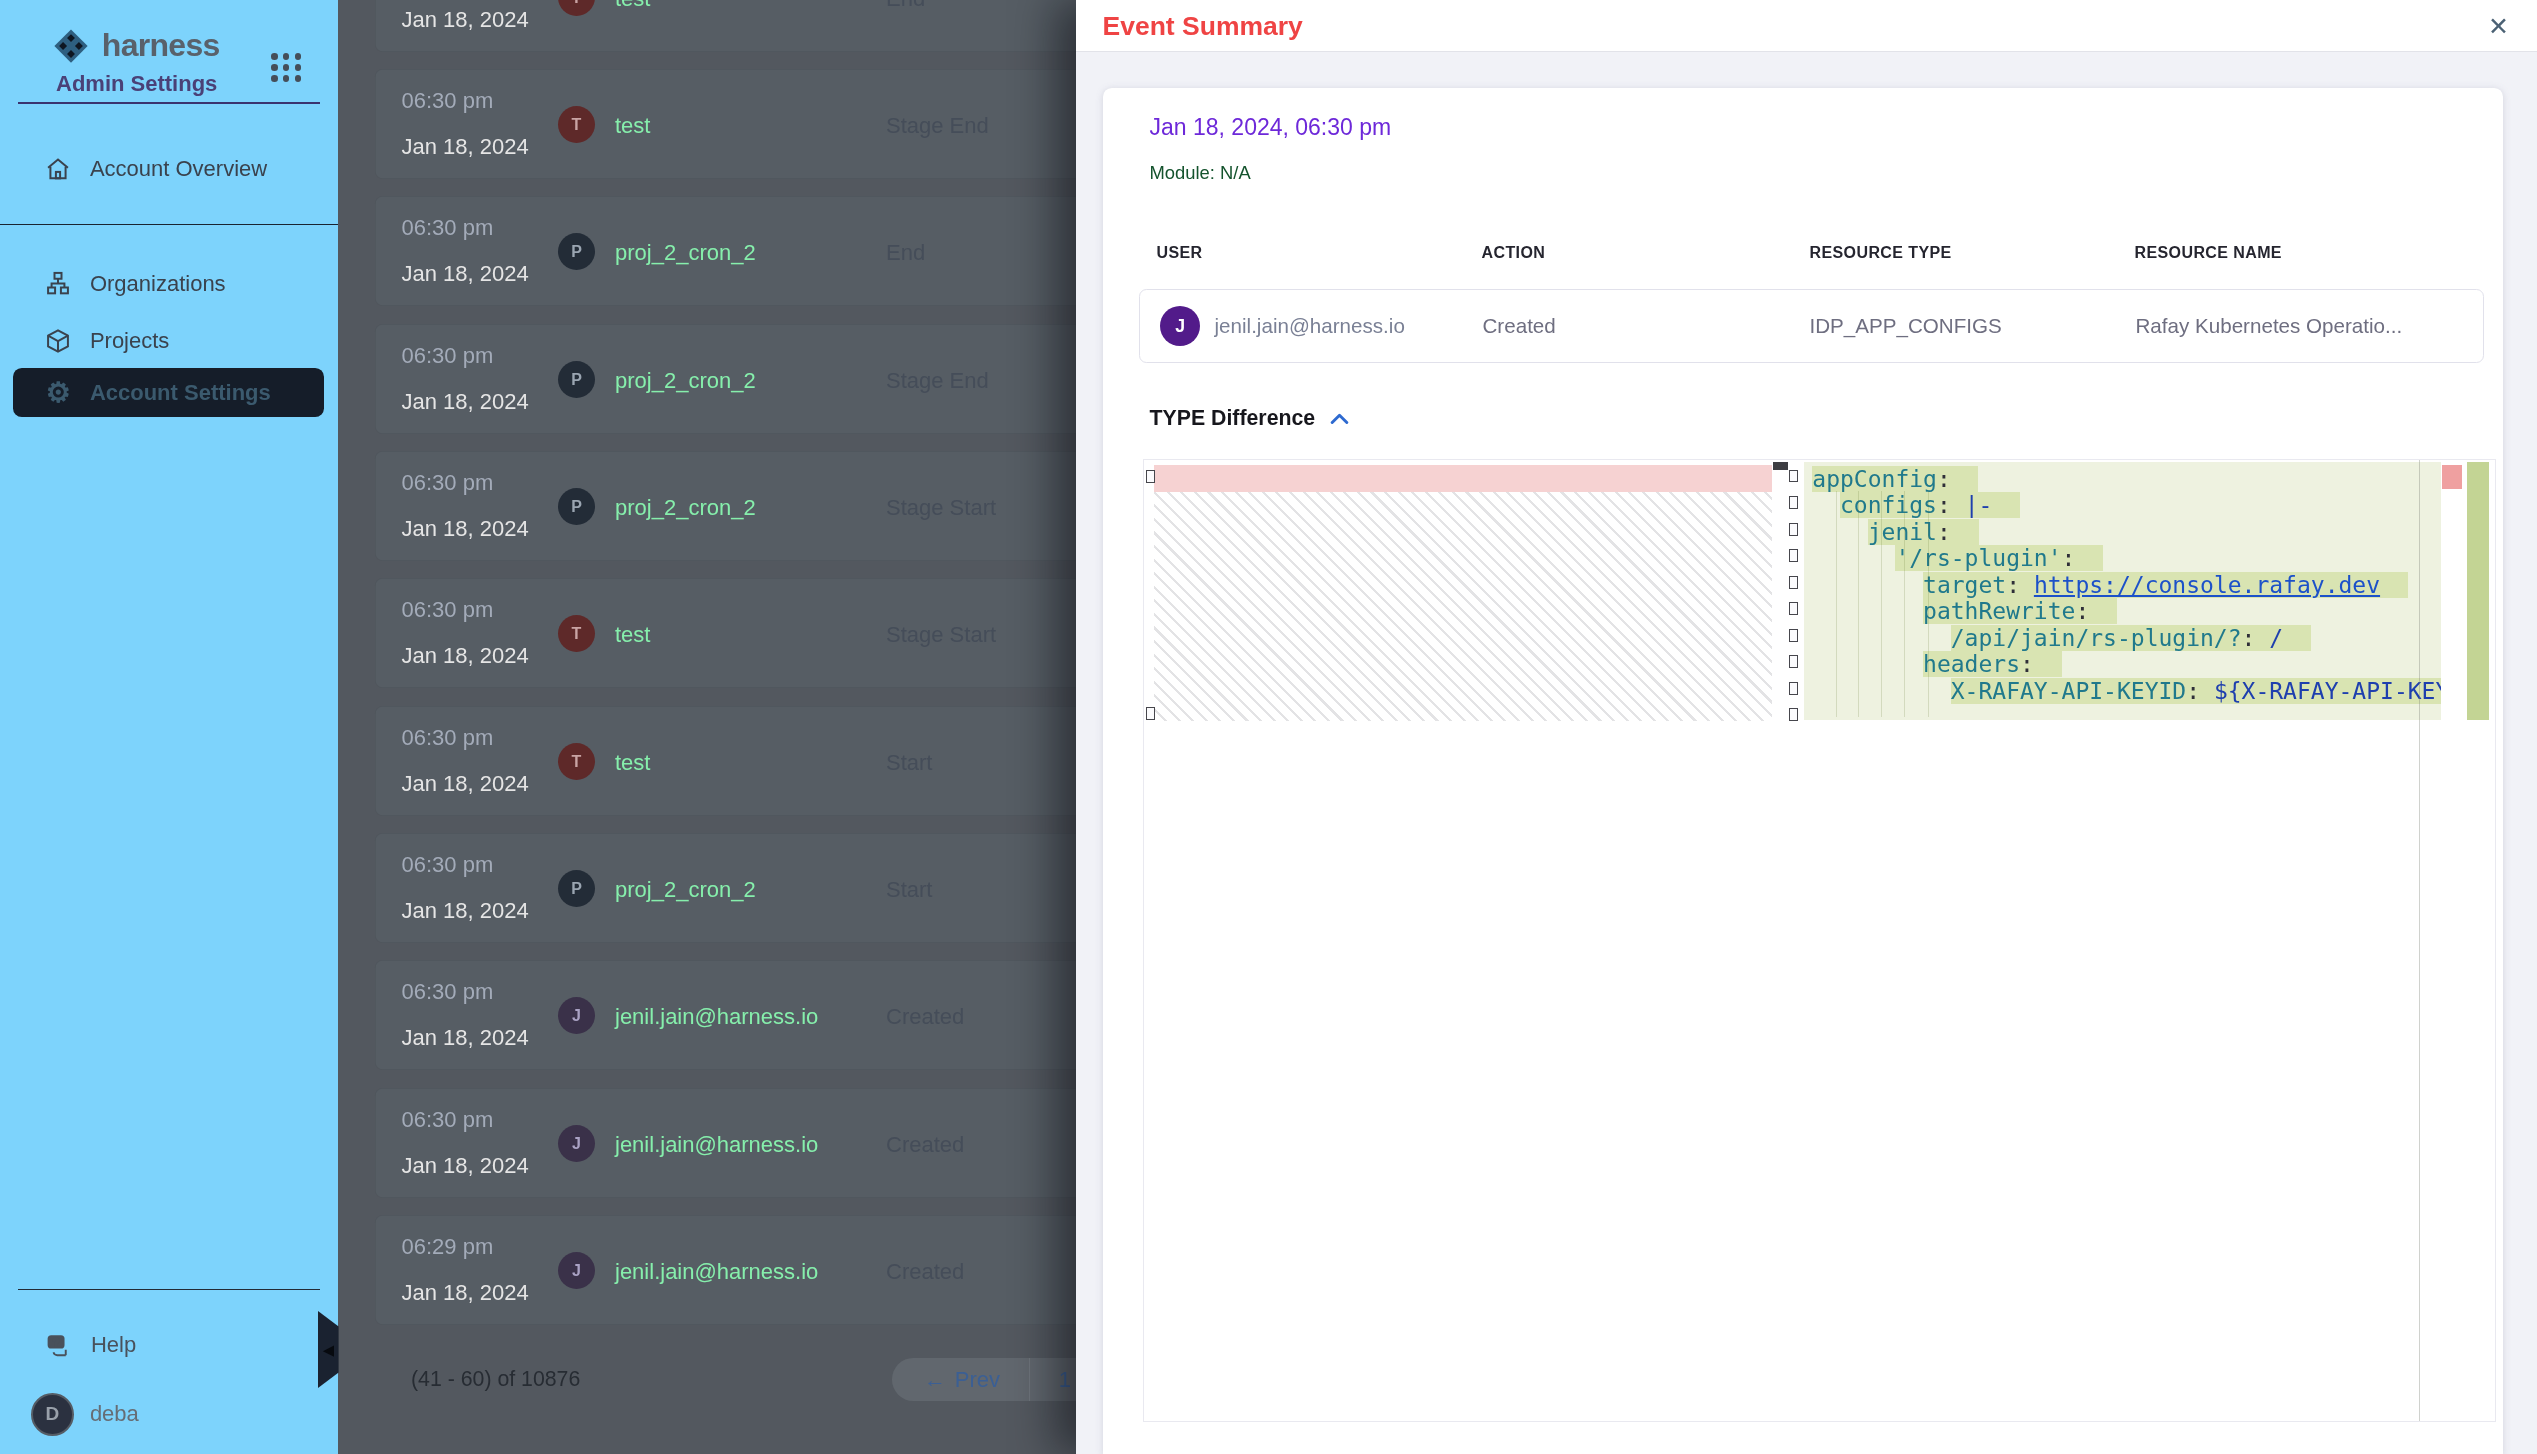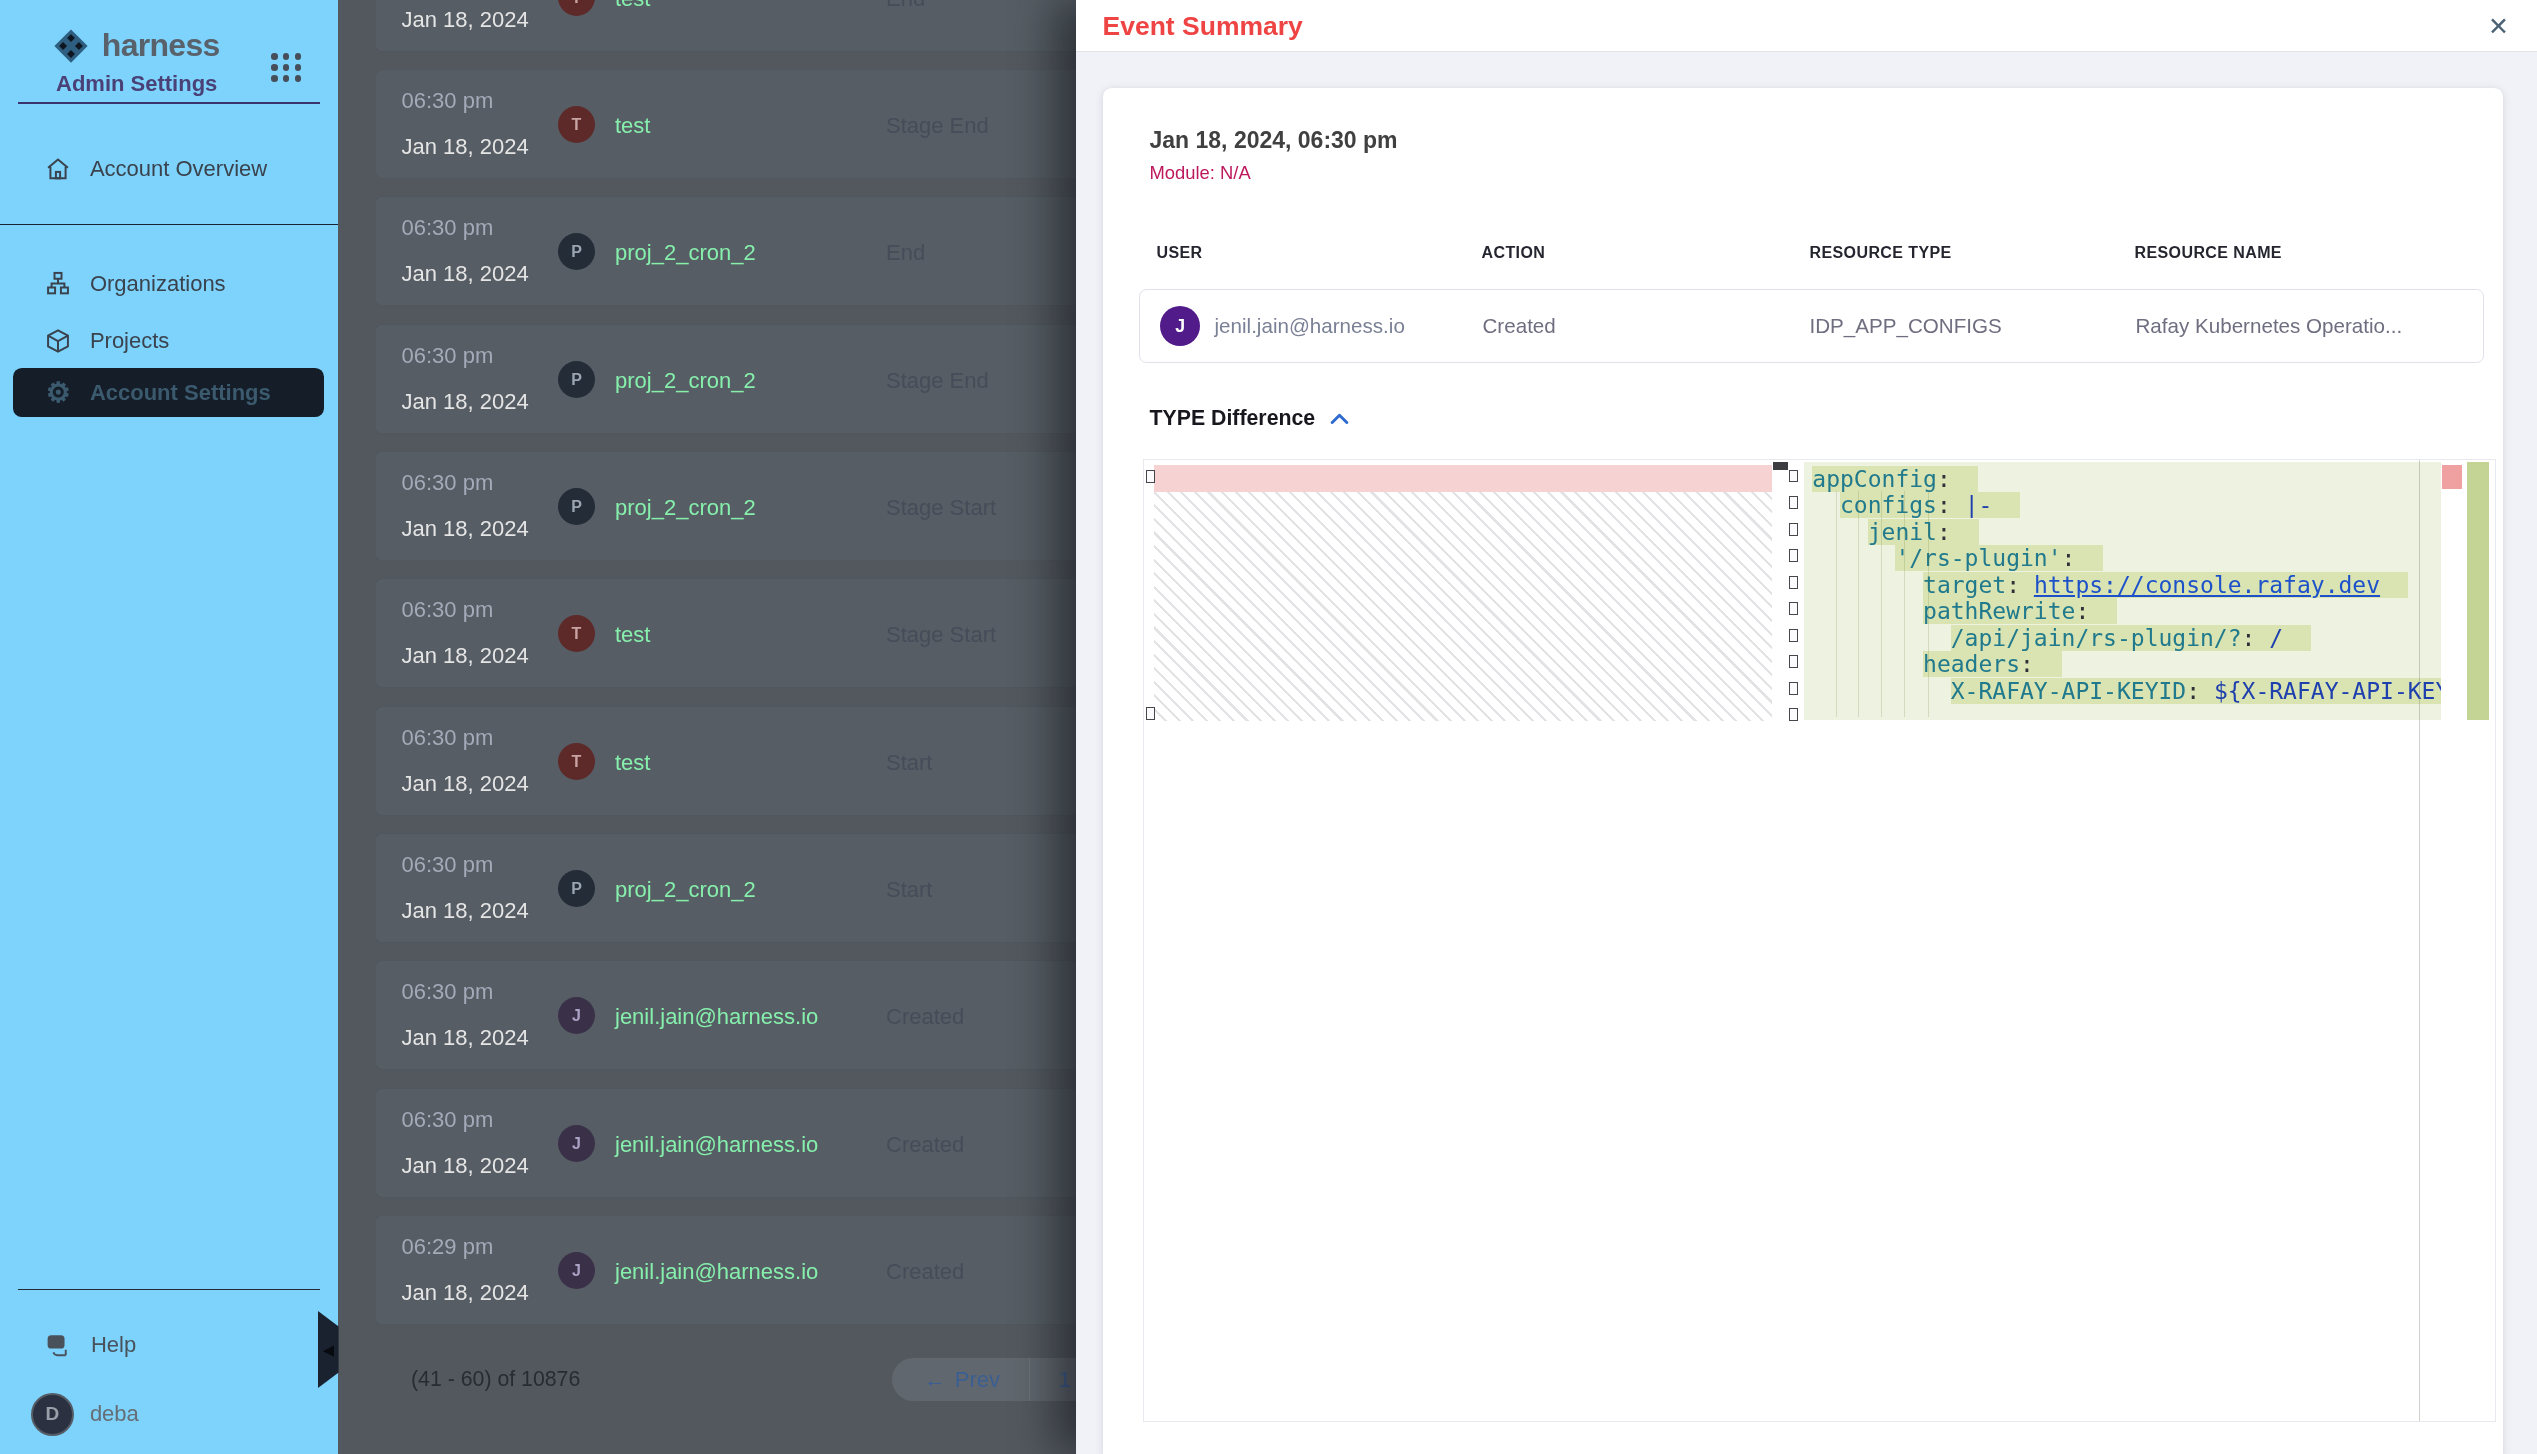--- a/index.html
+++ b/index.html
@@ -51,22 +51,22 @@
   .pag-page  { color:#3b5f94; font-size:22px; margin-left:29px; cursor:pointer; }
 
   
   .modal { position:absolute; left:1076px; top:0; width:1462px; height:1454px; background:#f1f2f7; z-index:10;
            box-shadow:-20.6px 0 41px rgba(5,8,14,.5); }
   .m-header { position:absolute; left:0; top:0; right:0; height:52px; background:#fff; border-bottom:1.5px solid #e2e3e9; }
   .m-title  { position:absolute; left:26.5px; top:0; line-height:52px; font-size:26.5px; font-weight:700; color:#ef4444; }
   .m-close  { position:absolute; right:29px; top:0; line-height:52px; font-size:25px; color:#4b6174; cursor:pointer; }
   .m-card { position:absolute; left:26.5px; top:88px; right:35px; bottom:0; background:#fff;
             border-radius:8.8px 8.8px 0 0; box-shadow:0 1.5px 7.4px rgba(120,120,150,.25); }
-  .ev-title  { position:absolute; left:47px; top:39px;  font-size:23px; font-weight:700; color:#404040; }
-  .ev-module { position:absolute; left:47px; top:74px; font-size:18.4px; color:#be185d; }
+  .ev-title  { position:absolute; left:47px; top:26px;  font-size:23px; font-weight:400; color:#6d28d9; }
+  .ev-module { position:absolute; left:47px; top:74px; font-size:18.4px; color:#14532d; }
   .th { position:absolute; top:156px; font-size:16px; font-weight:700; color:#25252f; letter-spacing:0.4px; }
   .ev-row { position:absolute; left:36px; top:201px; width:1345px; height:74px; border:1.5px solid #e1e1eb; border-radius:7.4px; background:#fff; }
   .ev-row .j-avatar { position:absolute; left:20.6px; top:16px; width:40px; height:40px; border-radius:50%;
                       background:#521b8a; color:#fff; font-size:17.7px; font-weight:700;
                       display:flex; align-items:center; justify-content:center; }
   .ev-val { position:absolute; top:0; height:71px; display:flex; align-items:center; font-size:20.6px; color:#6e6e80; }
   .yaml-row { position:absolute; left:47px; top:318px; display:flex; align-items:center; gap:14.7px; cursor:pointer; }
   .yaml-label { font-size:21.3px; font-weight:700; color:#17171d; }
 
   

